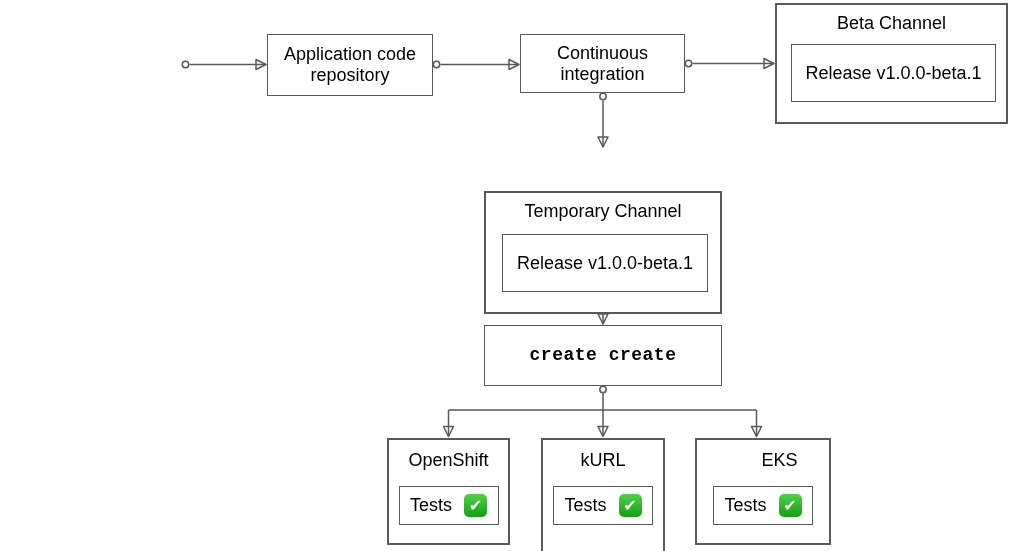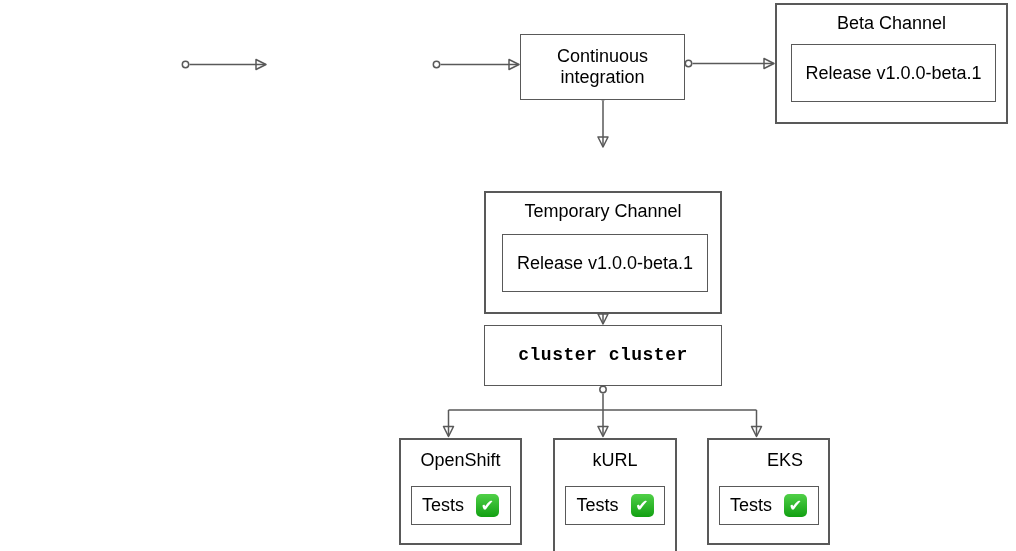--- a/index.html
+++ b/index.html
@@ -38,21 +38,21 @@
     display: flex;
     align-items: center;
     justify-content: center;
     text-align: center;
     white-space: pre-line;
     line-height: 1.16;
   }
   .container-box { border-width: 2px; }
   .container-title { display: block; text-align: center; padding-top: 8px; }
   .inner-box { border-width: 1.5px; }
-  .platform-box { border-width: 2px; margin-left: 12px; }
+  .platform-box { border-width: 2px; }
   .platform-title { display: block; text-align: center; padding-top: 10px; }
   .tests-box {
     position: absolute;
     left: 50%; top: 46px;
     transform: translateX(-50%);
     width: 100px; height: 39px;
     display: flex; align-items: center; justify-content: center;
     gap: 12px;
   }
   .mono-label {
@@ -67,29 +67,29 @@
     color: var(--check-mark);
     display: inline-flex; align-items: center; justify-content: center;
     font-family: "DejaVu Sans", sans-serif;
     font-size: 16px; font-weight: bold;
     flex: 0 0 auto;
   }
 
   
   .pos-tag        { left: 4px;   top: 40px;  width: 178px; height: 49px; }
   .pos-repo       { left: 267px; top: 34px;  width: 166px; height: 62px; }
-  .pos-ci         { left: 520px; top: 34px;  width: 165px; height: 66px; }
+  .pos-ci         { left: 520px; top: 34px;  width: 165px; height: 59px; }
   .pos-beta       { left: 775px; top: 3px;   width: 233px; height: 121px; }
   .pos-beta-rel   { left: 14px;  top: 39px;  width: 205px; height: 58px; }
   .pos-temp       { left: 484px; top: 148px; width: 238px; height: 123px; margin-top: 43px; }
   .pos-temp-rel   { left: 16px;  top: 41px;  width: 206px; height: 58px; }
   .pos-cluster    { left: 484px; top: 325px; width: 238px; height: 61px; }
   .pos-openshift  { left: 387px; top: 438px; width: 123px; height: 107px; }
   .pos-kurl       { left: 541px; top: 438px; width: 124px; height: 137px; }
-  .pos-eks        { left: 695px; top: 438px; width: 123px; height: 107px; padding-left: 33px; }
+  .pos-eks        { left: 695px; top: 438px; width: 136px; height: 107px; padding-left: 33px; }
 </style>
 </head>
 <body>
 
 <div class="canvas">
 
   <svg class="edges" viewBox="0 0 1016 551" xmlns="http://www.w3.org/2000/svg">
     <defs>
       <marker id="arrow" markerWidth="13" markerHeight="13" refX="11" refY="6.5" orient="auto" markerUnits="userSpaceOnUse">
         <path class="arrowhead" d="M1.5,1.5 L11.5,6.5 L1.5,11.5 Z"></path>
@@ -125,20 +125,24 @@
       <circle class="port" cx="603" cy="389.5" r="3.2"></circle>
       <line x1="603" y1="393.5" x2="603" y2="410"></line>
       <path d="M448.5,410 L756.5,410"></path>
       <line x1="448.5" y1="410" x2="448.5" y2="436" marker-end="url(#arrow)"></line>
       <line x1="603" y1="410" x2="603" y2="436" marker-end="url(#arrow)"></line>
       <line x1="756.5" y1="410" x2="756.5" y2="436" marker-end="url(#arrow)"></line>
     </g>
   </svg>
 
 
+  <div class="box leaf pos-repo">
+    <span>Application code
+repository</span>
+  </div>
 
   <div class="box leaf pos-ci">
     <span>Continuous
 integration</span>
   </div>
 
   <div class="box container-box pos-beta">
     <span class="container-title">Beta Channel</span>
     <div class="box leaf inner-box pos-beta-rel">
       <span>Release v1.0.0-beta.1</span>
@@ -146,21 +150,21 @@
   </div>
 
   <div class="box container-box pos-temp">
     <span class="container-title">Temporary Channel</span>
     <div class="box leaf inner-box pos-temp-rel">
       <span>Release v1.0.0-beta.1</span>
     </div>
   </div>
 
   <div class="box leaf pos-cluster">
-    <span class="mono-label">cluster cluster</span>
+    <span class="mono-label">create create</span>
   </div>
 
   <div class="box platform-box pos-openshift">
     <span class="platform-title">OpenShift</span>
     <div class="box tests-box">
       <span>Tests</span>
       <span class="check">
           <span>✔</span>
         </span>
     </div>

